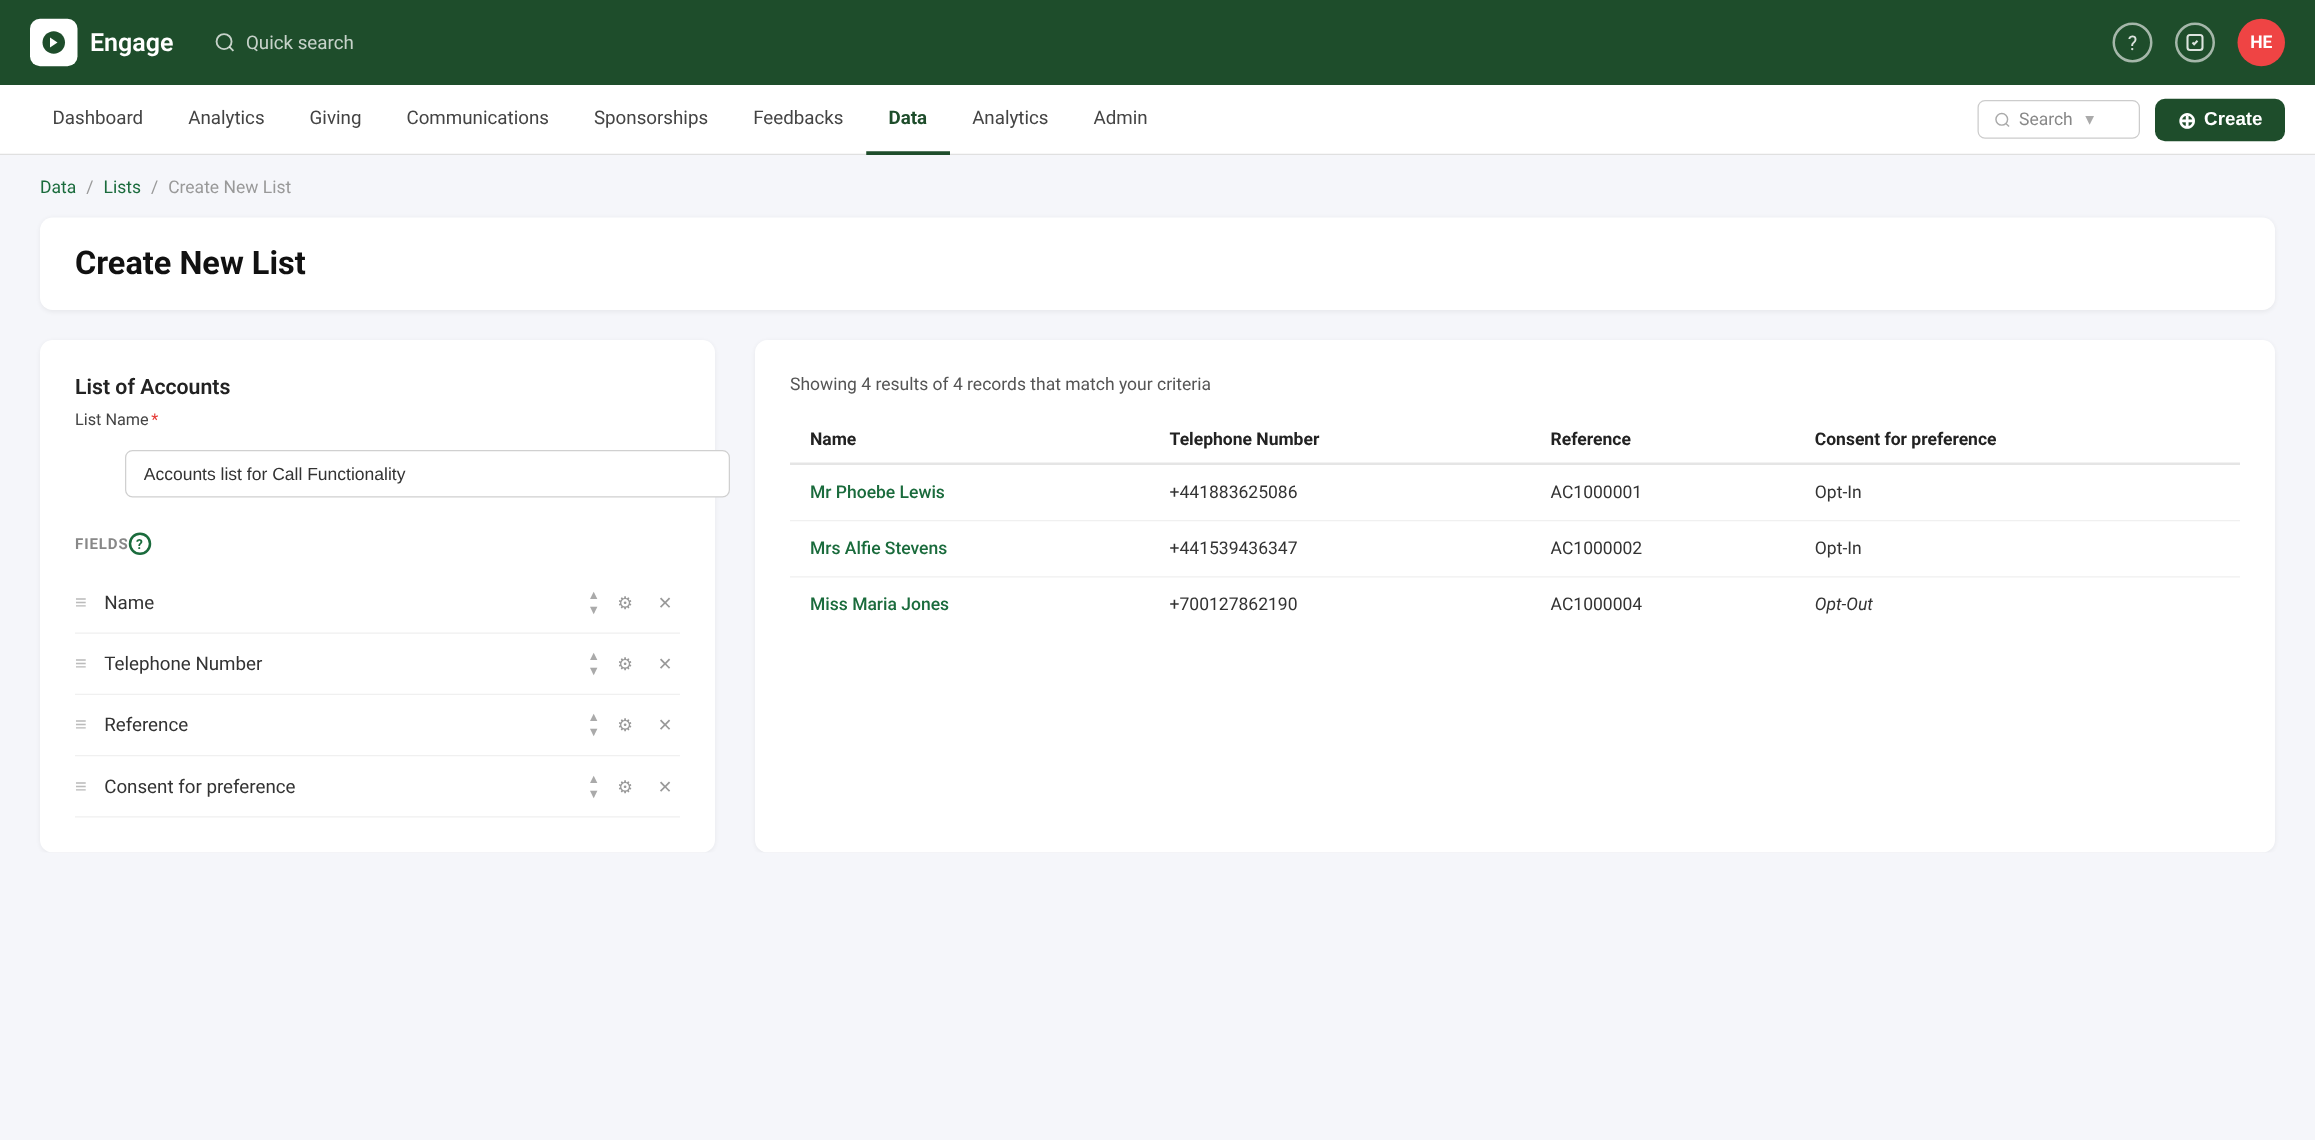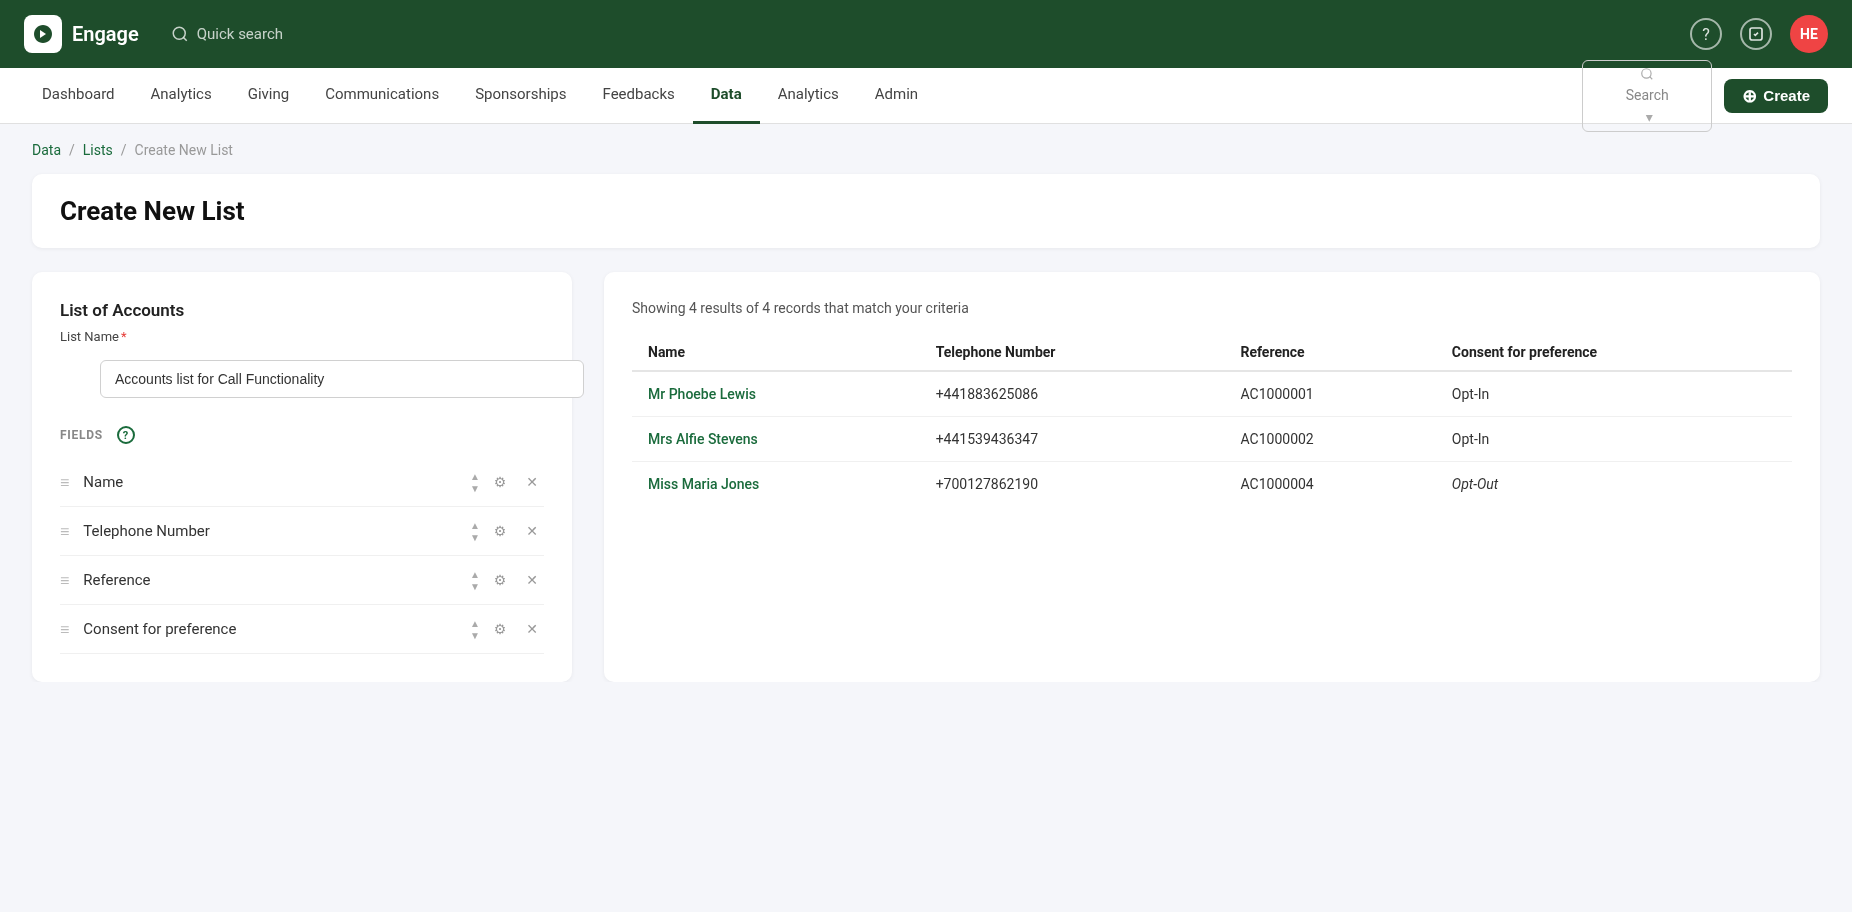--- a/index.html
+++ b/index.html
@@ -102,21 +102,20 @@
       display: flex;
       align-items: center;
       gap: 6px;
       border: 1px solid #ccc;
       border-radius: 6px;
       padding: 6px 12px;
       font-size: 14px;
       color: #888;
       cursor: text;
       min-width: 130px;
-      flex-direction: column;
     }
     .create-btn {
       background: #1e4d2b;
       color: white;
       border: none;
       border-radius: 8px;
       padding: 8px 18px;
       font-size: 15px;
       font-weight: 600;
       display: flex;
@@ -193,21 +192,21 @@
 
     .fields-section { margin-top: 28px; }
     .fields-label {
       font-size: 12px;
       font-weight: 700;
       color: #888;
       letter-spacing: 0.06em;
       text-transform: uppercase;
       display: flex;
       align-items: center;
-      gap: 14px;
+      gap: 0;
       margin-bottom: 14px;
     }
     .help-icon {
       width: 18px; height: 18px;
       border-radius: 50%;
       border: 2px solid #1a6b3c;
       display: flex; align-items: center; justify-content: center;
       font-size: 11px;
       color: #1a6b3c;
       cursor: pointer;

